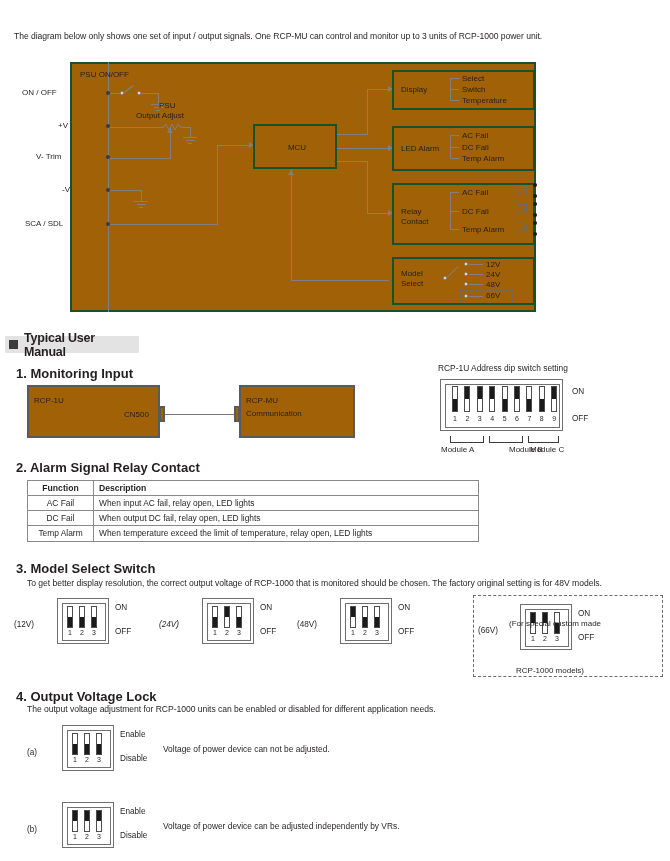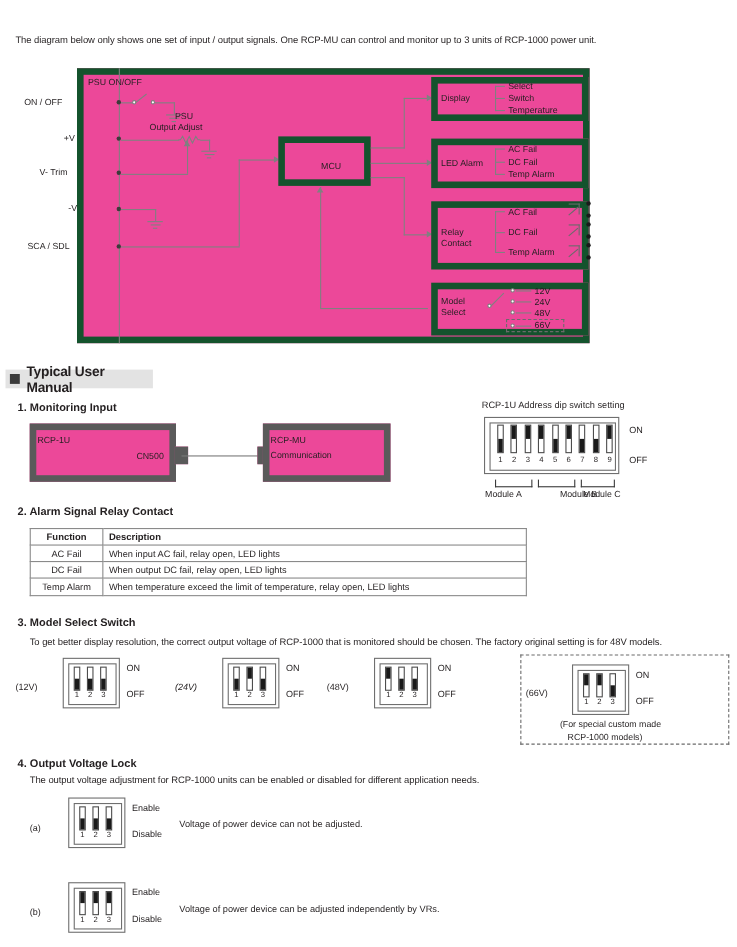--- a/index.html
+++ b/index.html
@@ -33,30 +33,30 @@
   }
 
   .body-text {
     position: absolute;
     font-size: 8.6px;
     letter-spacing: -0.05px;
     white-space: nowrap;
   }
   .step-title {
     position: absolute;
-    font-size: 10px;
+    font-size: 13px;
     font-weight: bold;
     white-space: nowrap;
   }
 
   
   .box {
     position: absolute;
-    border: 6px solid #14532d;
-    background: #ec4899;
+    border: 2px solid #14532d;
+    background: #a16207;
   }
   .lbl {
     position: absolute;
     font-size: 8px;
     white-space: nowrap;
     line-height: 1.25;
   }
   .hline { position: absolute; background: #808080; height: 1px; }
   .vline { position: absolute; background: #808080; width: 1px; }
   .dot {
@@ -543,21 +543,21 @@
       <div class="dip-num" style="left: 540px; top: 635px; width: 10px;">2</div>
       <div class="dip-track" style="left: 554px; top: 612px; width: 6px; height: 22px;">
         <div class="dip-knob" style="height: 10px; top: 10px;"></div>
       </div>
       <div class="dip-num" style="left: 552px; top: 635px; width: 10px;">3</div>
       <div class="side-lbl" style="left: 478px; top: 626px;">(66V)</div>
       <div class="side-lbl" style="left: 578px; top: 609px;">ON</div>
       <div class="side-lbl" style="left: 578px; top: 633px;">OFF</div>
     </div>
 
-  <div class="small-lbl" style="left:509px; top:654px;">(For special custom made</div>
+  <div class="small-lbl" style="left:509px; top:619px;">(For special custom made</div>
   <div class="small-lbl" style="left:516px; top:666px;">RCP-1000 models)</div>
 
   <div class="step-title" style="left:16px; top:689px;">4. Output Voltage Lock</div>
   <div class="body-text" style="left:27px; top:704px;">The output voltage adjustment for RCP-1000 units can be enabled or disabled for different application needs.</div>
 
   <div id="voltage-lock-switches">
       <div class="dip" style="left: 62px; top: 725px; width: 52px; height: 46px;">
         <div class="inner" style="left: 4px; top: 4px; width: 44px; height: 38px;"></div>
       </div>
       <div class="dip-track" style="left: 72px; top: 733px; width: 6px; height: 22px;">

